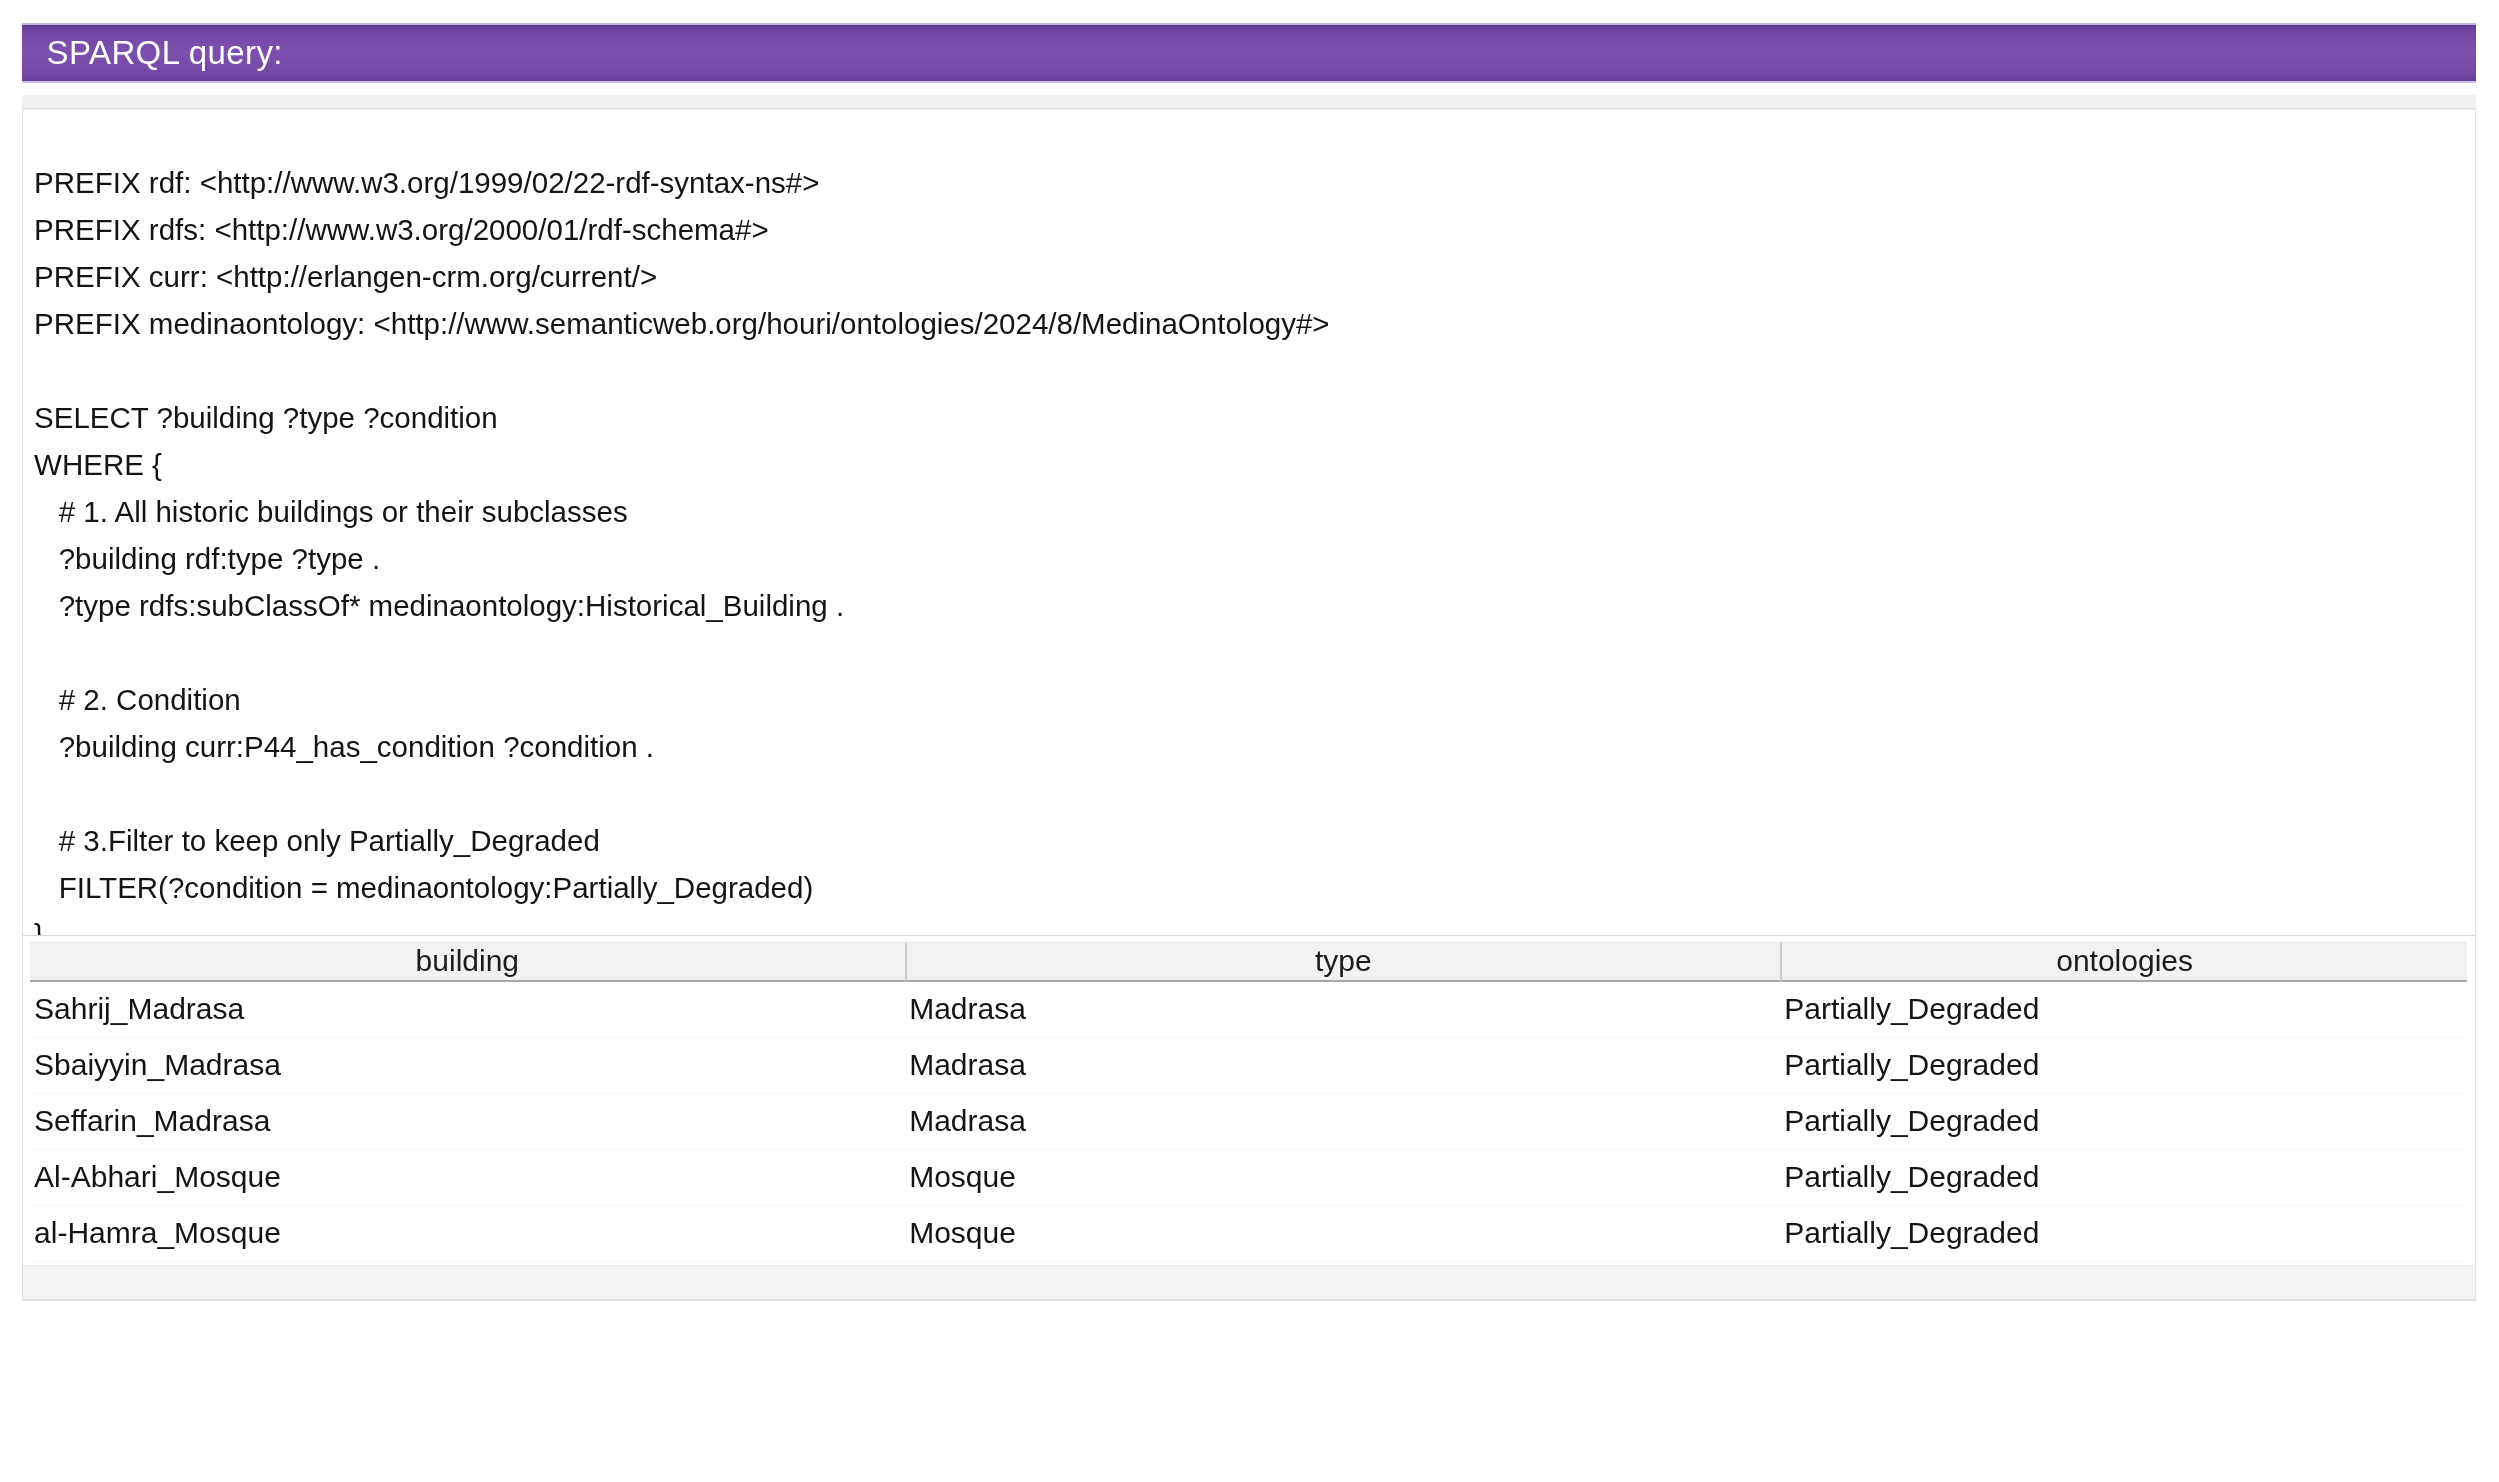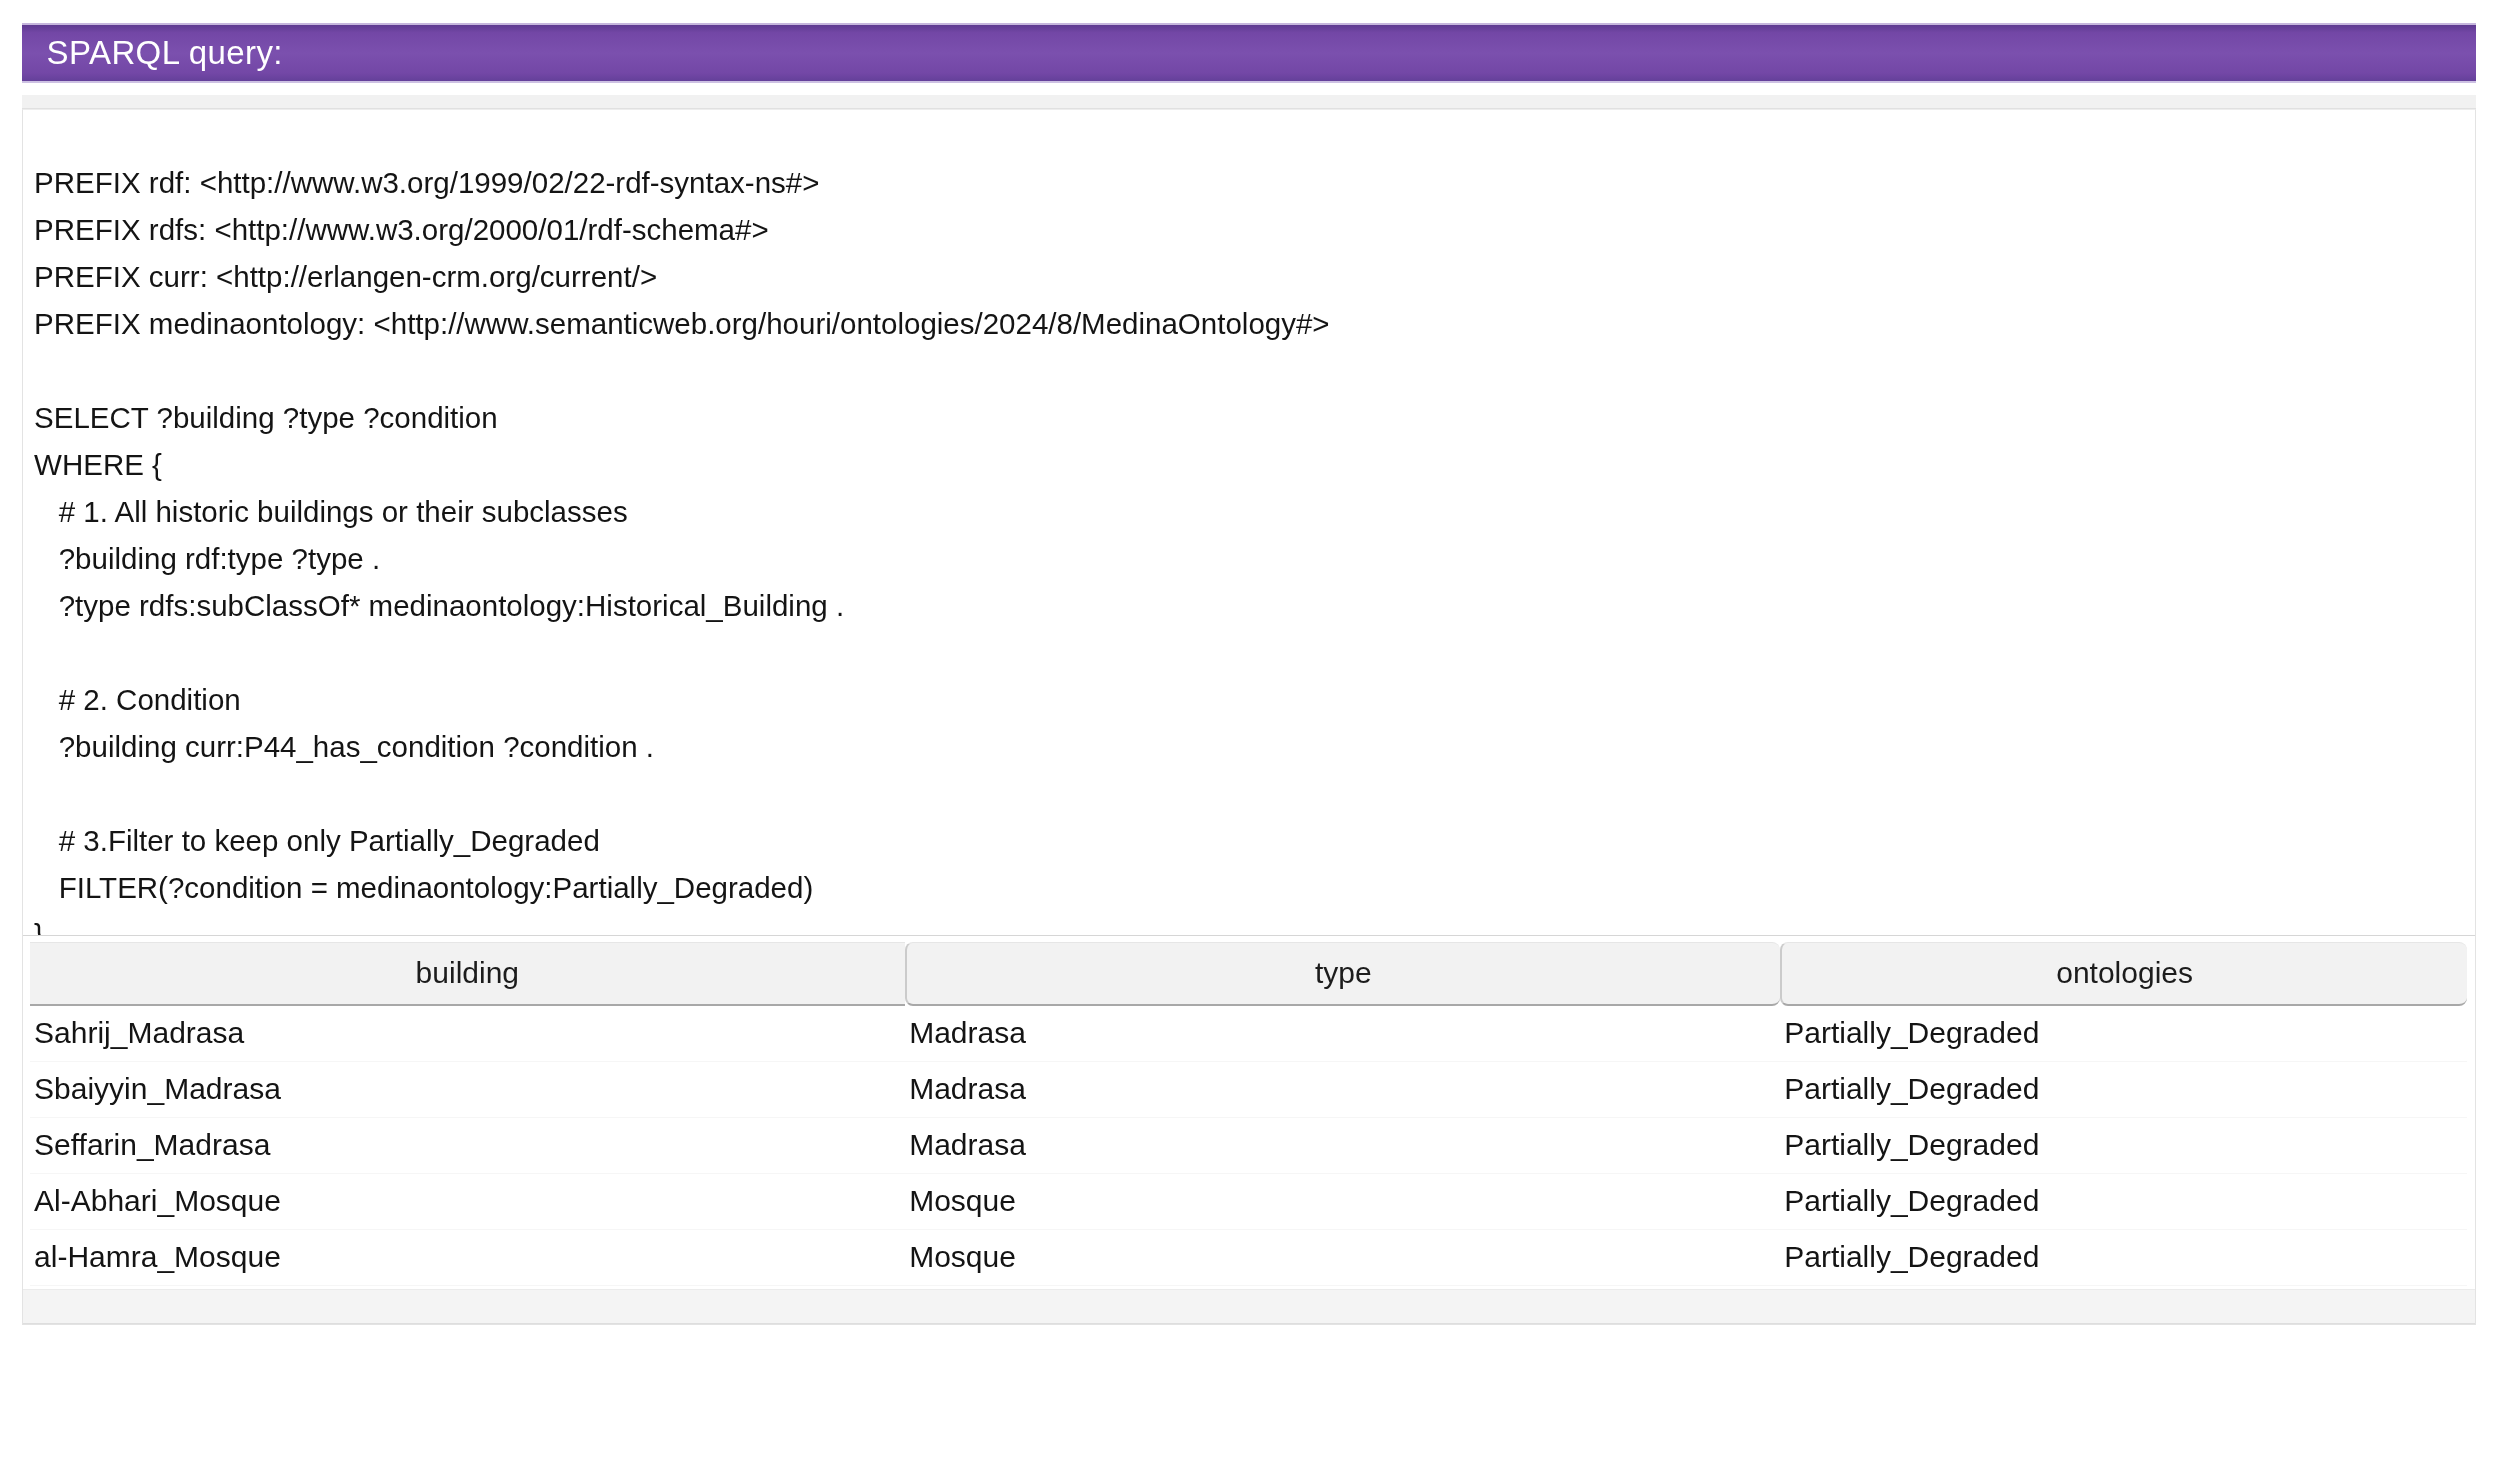--- a/index.html
+++ b/index.html
@@ -78,32 +78,31 @@
     border-collapse: separate;
     border-spacing: 0;
     table-layout: fixed;
   }
   .results-table col.c1 { width: 35.9%; }
   .results-table col.c2 { width: 35.9%; }
   .results-table col.c3 { width: 28.2%; }
 
   .results-table th {
     box-sizing: border-box;
-    height: 64px;
+    height: 40px;
     background: #f2f2f2;
     font-weight: 400;
     font-size: 30px;
     color: #1c1c1c;
     text-align: center;
     border-top: 1.4px solid #e6e6e6;
     border-bottom: 2.9px solid #a8a8a8;
   }
   .results-table th:not(:first-child) {
     border-left: 2.2px solid #cbcbcb;
-    border-radius: 8px;
   }
 
   .results-table td {
     box-sizing: border-box;
     height: 56px;
     font-size: 30px;
     color: #141414;
     padding: 0 0 0 4.3px;
     vertical-align: middle;
     white-space: nowrap;

